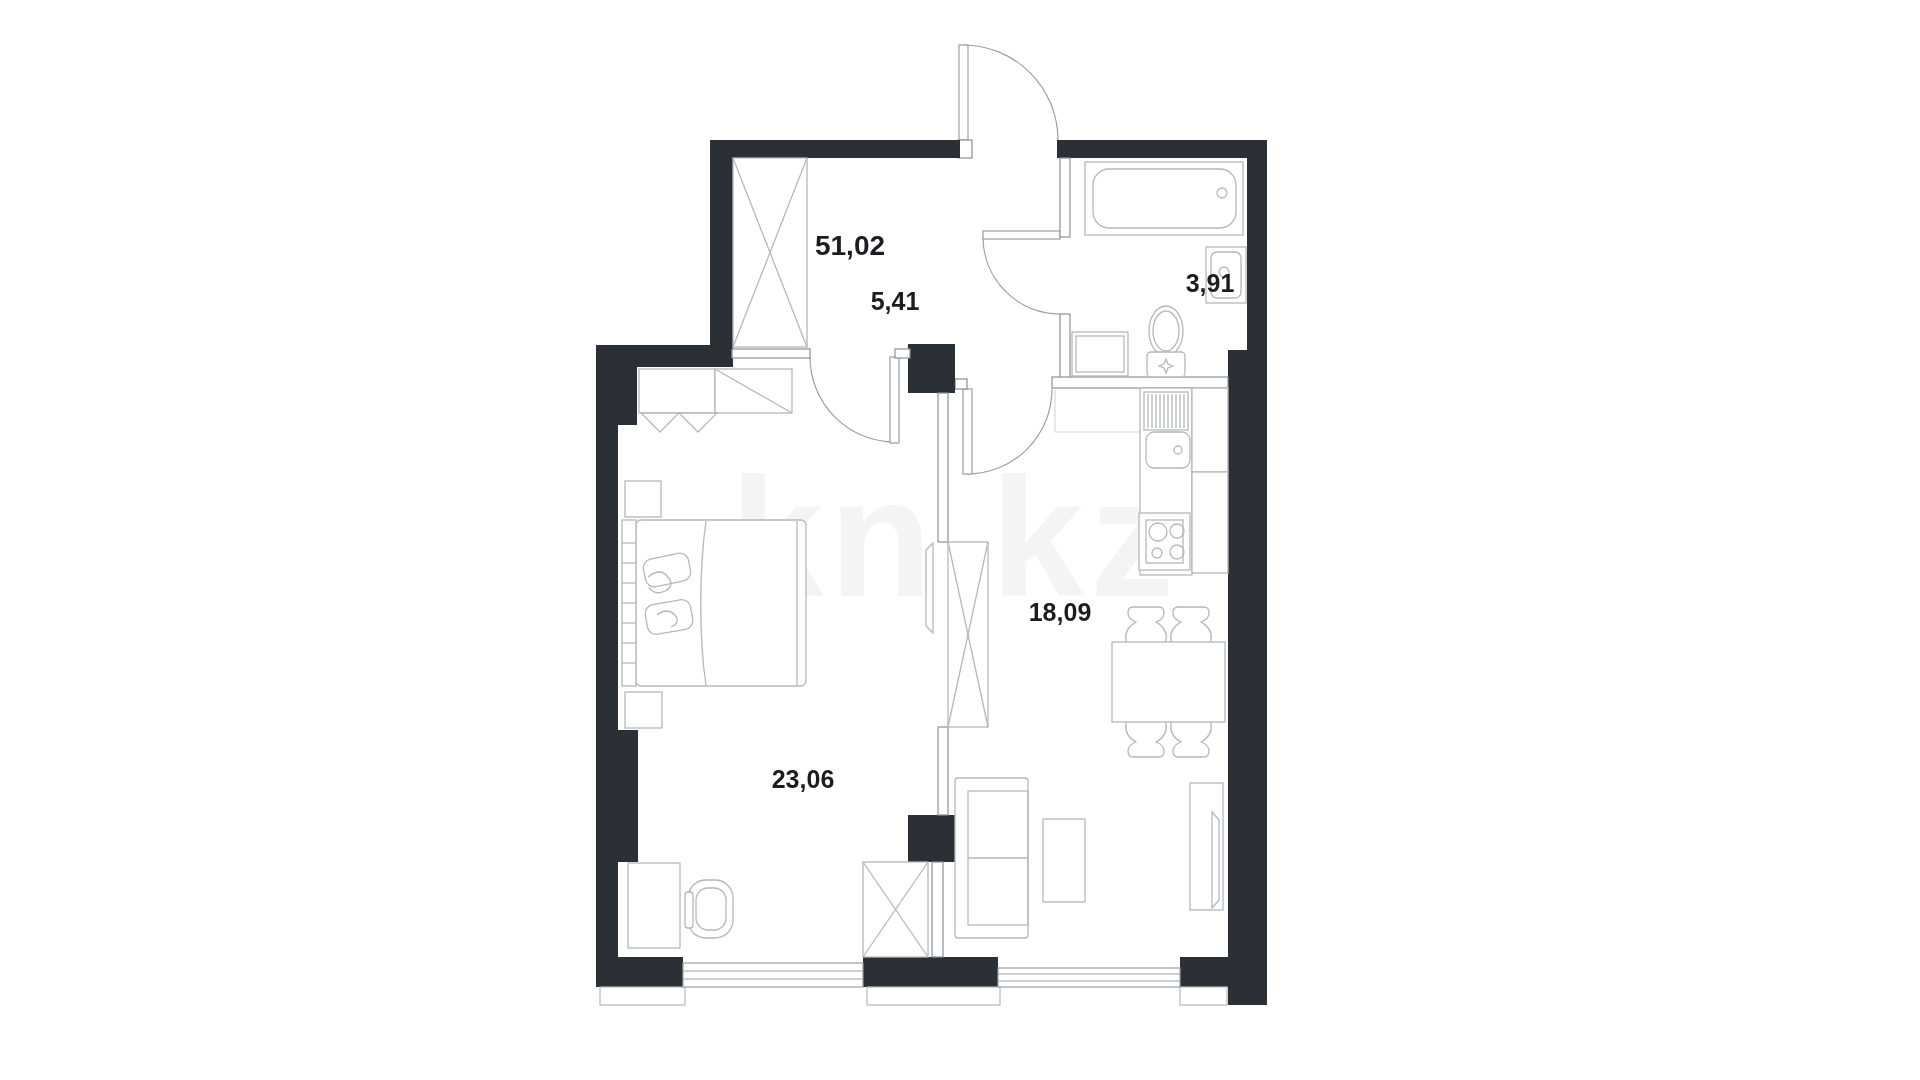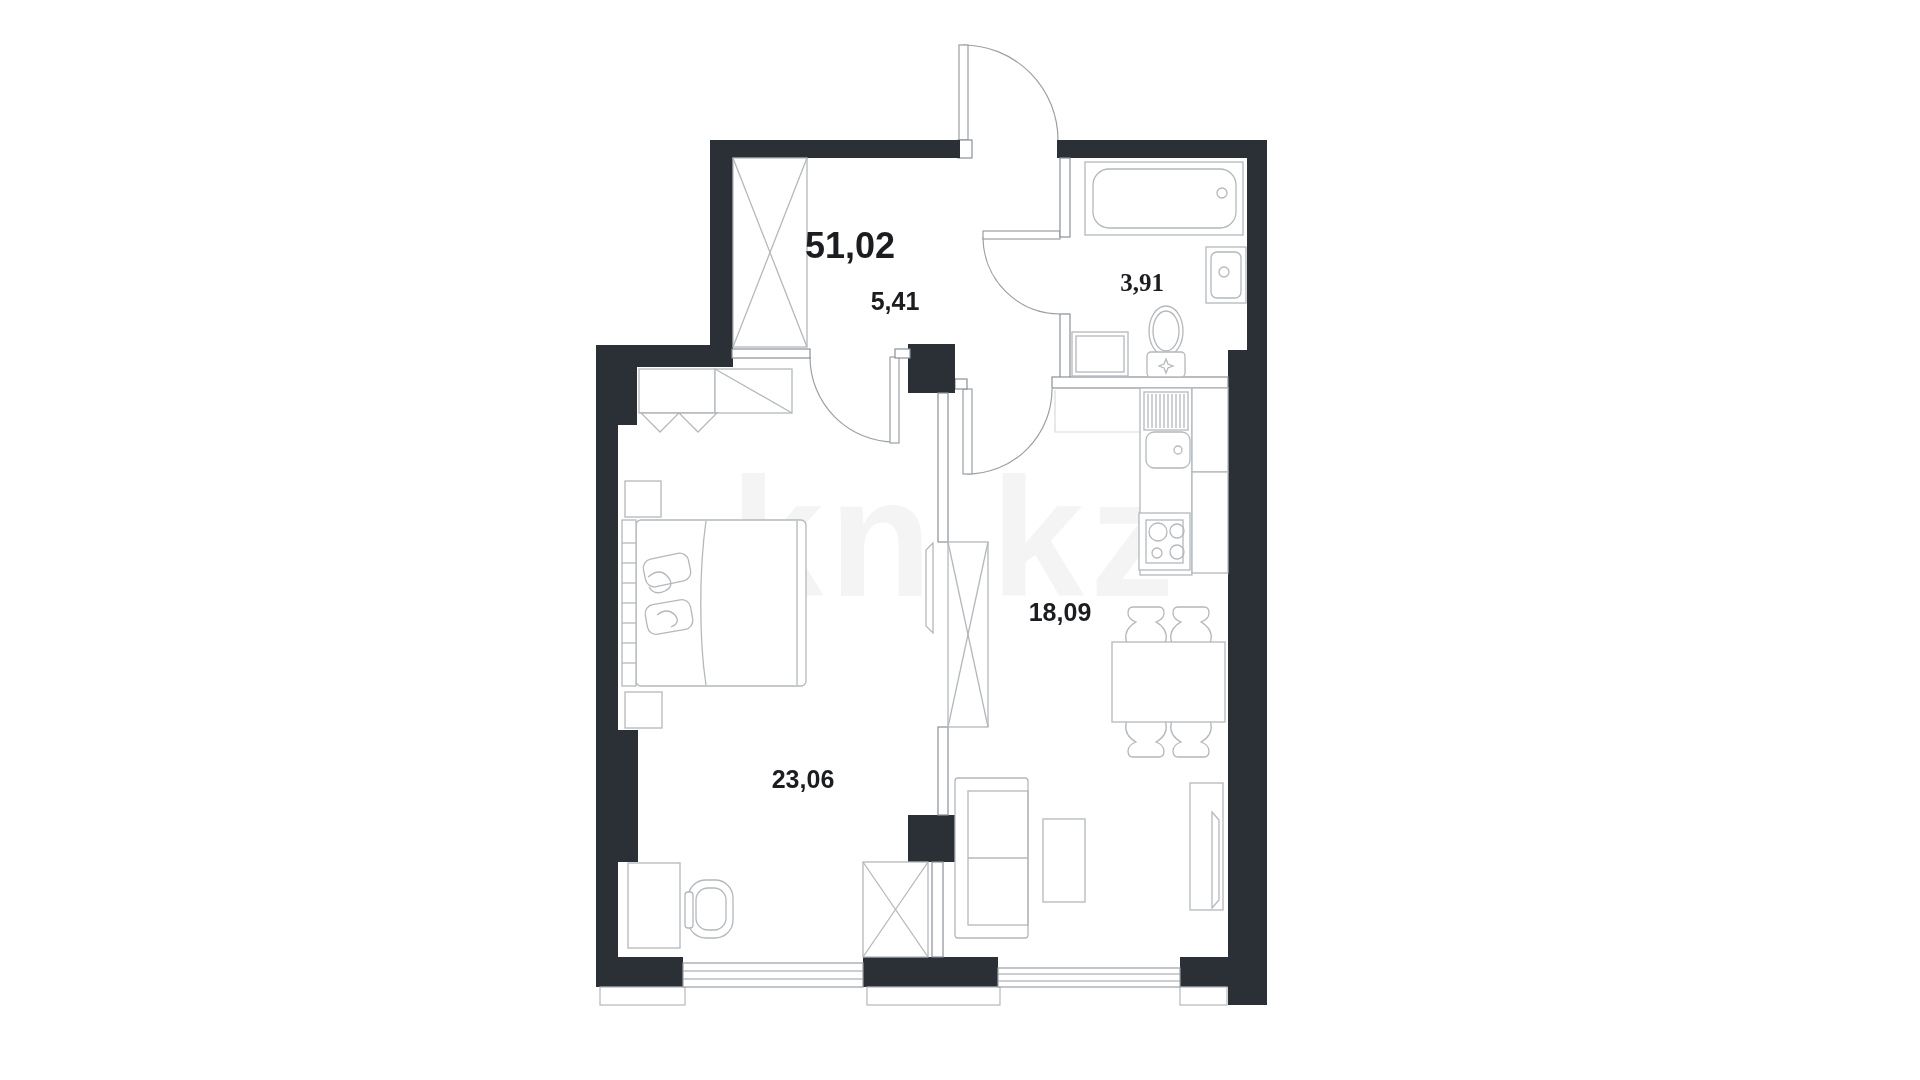--- a/index.html
+++ b/index.html
@@ -15,21 +15,21 @@
   .fxn{fill:none;stroke:var(--furniture-line,#b4b8bc);stroke-width:1.3;}
   .arc{fill:none;stroke:var(--door-line,#9aa0a5);stroke-width:1.2;}
   .leaf{fill:#ffffff;stroke:var(--door-line,#9aa0a5);stroke-width:1.2;}
   .win{fill:#ffffff;stroke:var(--window-line,#9aa0a5);stroke-width:1.2;}
   .sill{fill:#ffffff;stroke:var(--furniture-line,#b4b8bc);stroke-width:1.2;}
   .lite{fill:none;stroke:var(--zone-line,#d8dadc);stroke-width:1.2;}
   .area-label{
     position:absolute;transform:translate(-50%,-50%);
     color:var(--text,#1b1d20);font-weight:700;white-space:nowrap;
   }
-  .lbl-total{font-size:36px;}
+  .lbl-total{font-size:28px;}
   .lbl-room{font-size:25px;}
   #watermark{
     position:absolute;left:955px;top:538px;transform:translate(-50%,-50%);
     font-size:168px;font-weight:700;letter-spacing:6px;
     color:var(--watermark,rgba(43,48,54,0.05));user-select:none;
   }
 </style>
 </head>
 <body>
 
@@ -228,16 +228,16 @@
         <rect class="fx" x="863" y="862" width="65" height="95"></rect>
         <line class="fxn" x1="863" y1="862" x2="928" y2="957"></line>
         <line class="fxn" x1="928" y1="862" x2="863" y2="957"></line>
       </g>
       <polygon class="fx" points="933,543 926,550 926,626 933,633"></polygon>
     </g>
   </svg>
 
   <div class="area-label lbl-total" style="left:850px;top:246px;">51,02</div>
   <div class="area-label lbl-room" style="left:895px;top:301px;">5,41</div>
-  <div class="area-label lbl-room" style="left:1142px;top:283px;font-family:Liberation Serif, serif;">3,91</div>
+  <div class="area-label lbl-room" style="left:1210px;top:283px;">3,91</div>
   <div class="area-label lbl-room" style="left:1060px;top:612px;">18,09</div>
   <div class="area-label lbl-room" style="left:803px;top:779px;">23,06</div>
 </div>
 
 </body></html>

